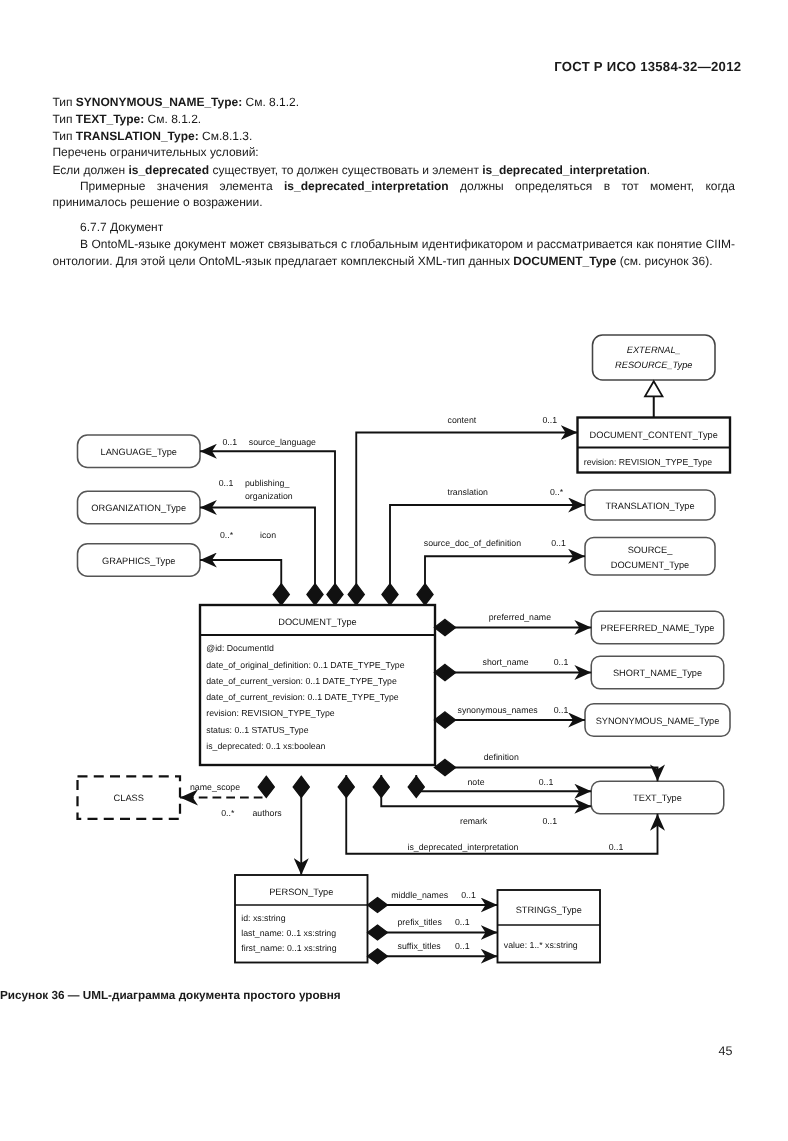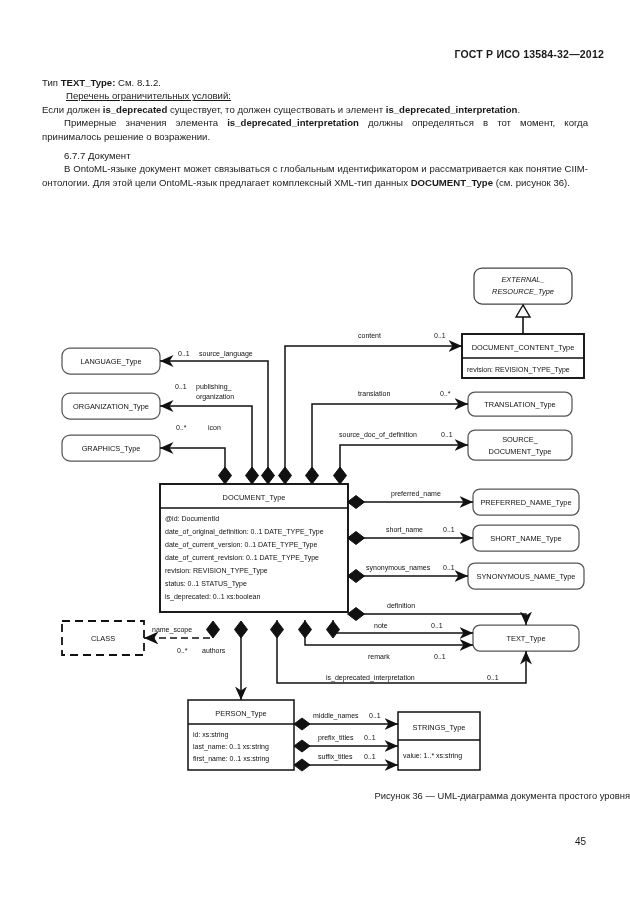--- a/index.html
+++ b/index.html
@@ -5,43 +5,43 @@
   html,body{margin:0;padding:0;background:#ffffff;}
   body{
     width:630px;height:913px;position:relative;overflow:hidden;
     font-family:"Liberation Sans","DejaVu Sans",sans-serif;
     color:#1a1a1a;
   }
   .page{position:absolute;inset:0;}
 
   
   .std-header{
-    position:absolute;top:48px;right:26px;
+    position:absolute;top:48px;right:37px;
     font-size:10.5px;font-weight:bold;letter-spacing:.2px;
   }
 
   
   .textblock{
     position:absolute;left:42px;right:42px;top:76px;
     font-size:9.6px;line-height:13.4px;
     text-align:justify;
   }
   .textblock p{margin:0;}
   .tline{white-space:nowrap;}
   .ind{text-indent:22px;}
   .b{font-weight:bold;}
-  .u{text-decoration:underline;margin-left:24px;}
+  .u{}
 
   
   .figure{position:absolute;left:0;top:250px;width:576px;height:540px;}
   .figure svg{display:block;}
 
   .caption{
     position:absolute;left:0;right:0;top:790px;
-    text-align:right;font-size:9.4px;
+    text-align:left;font-size:9.4px;font-weight:bold;
   }
   .pageno{
     position:absolute;right:44px;top:836px;
     font-size:10px;
   }
 
   
   text{font-family:"Liberation Sans","DejaVu Sans",sans-serif;fill:#111;}
   .cls-name{font-size:7.4px;text-anchor:middle;}
   .cls-attr{font-size:7.0px;}
@@ -50,21 +50,27 @@
 </style>
 </head>
 <body>
 
 <div class="page">
 
   <div class="std-header">ГОСТ Р ИСО 13584-32—2012</div>
 
   <div class="textblock">
     <p class="tline">
+      <span>Тип </span><span class="b">SYNONYMOUS_NAME_Type:</span><span> См. 8.1.2.</span>
+    </p>
+    <p class="tline">
       <span>Тип </span><span class="b">TEXT_Type:</span><span> См. 8.1.2.</span>
+    </p>
+    <p class="tline">
+      <span>Тип </span><span class="b">TRANSLATION_Type:</span><span> См.8.1.3.</span>
     </p>
     <p class="tline">
       <span class="u">Перечень ограничительных условий:</span>
     </p>
     <p class="tline">
       <span>Если должен </span><span class="b">is_deprecated</span><span> существует, то должен существовать и элемент </span><span class="b">is_deprecated_interpretation</span><span>.</span>
     </p>
     <p class="ind">
       <span>Примерные значения элемента </span><span class="b">is_deprecated_interpretation</span><span> должны определяться в тот момент, когда принималось решение о возражении.</span>
     </p>

